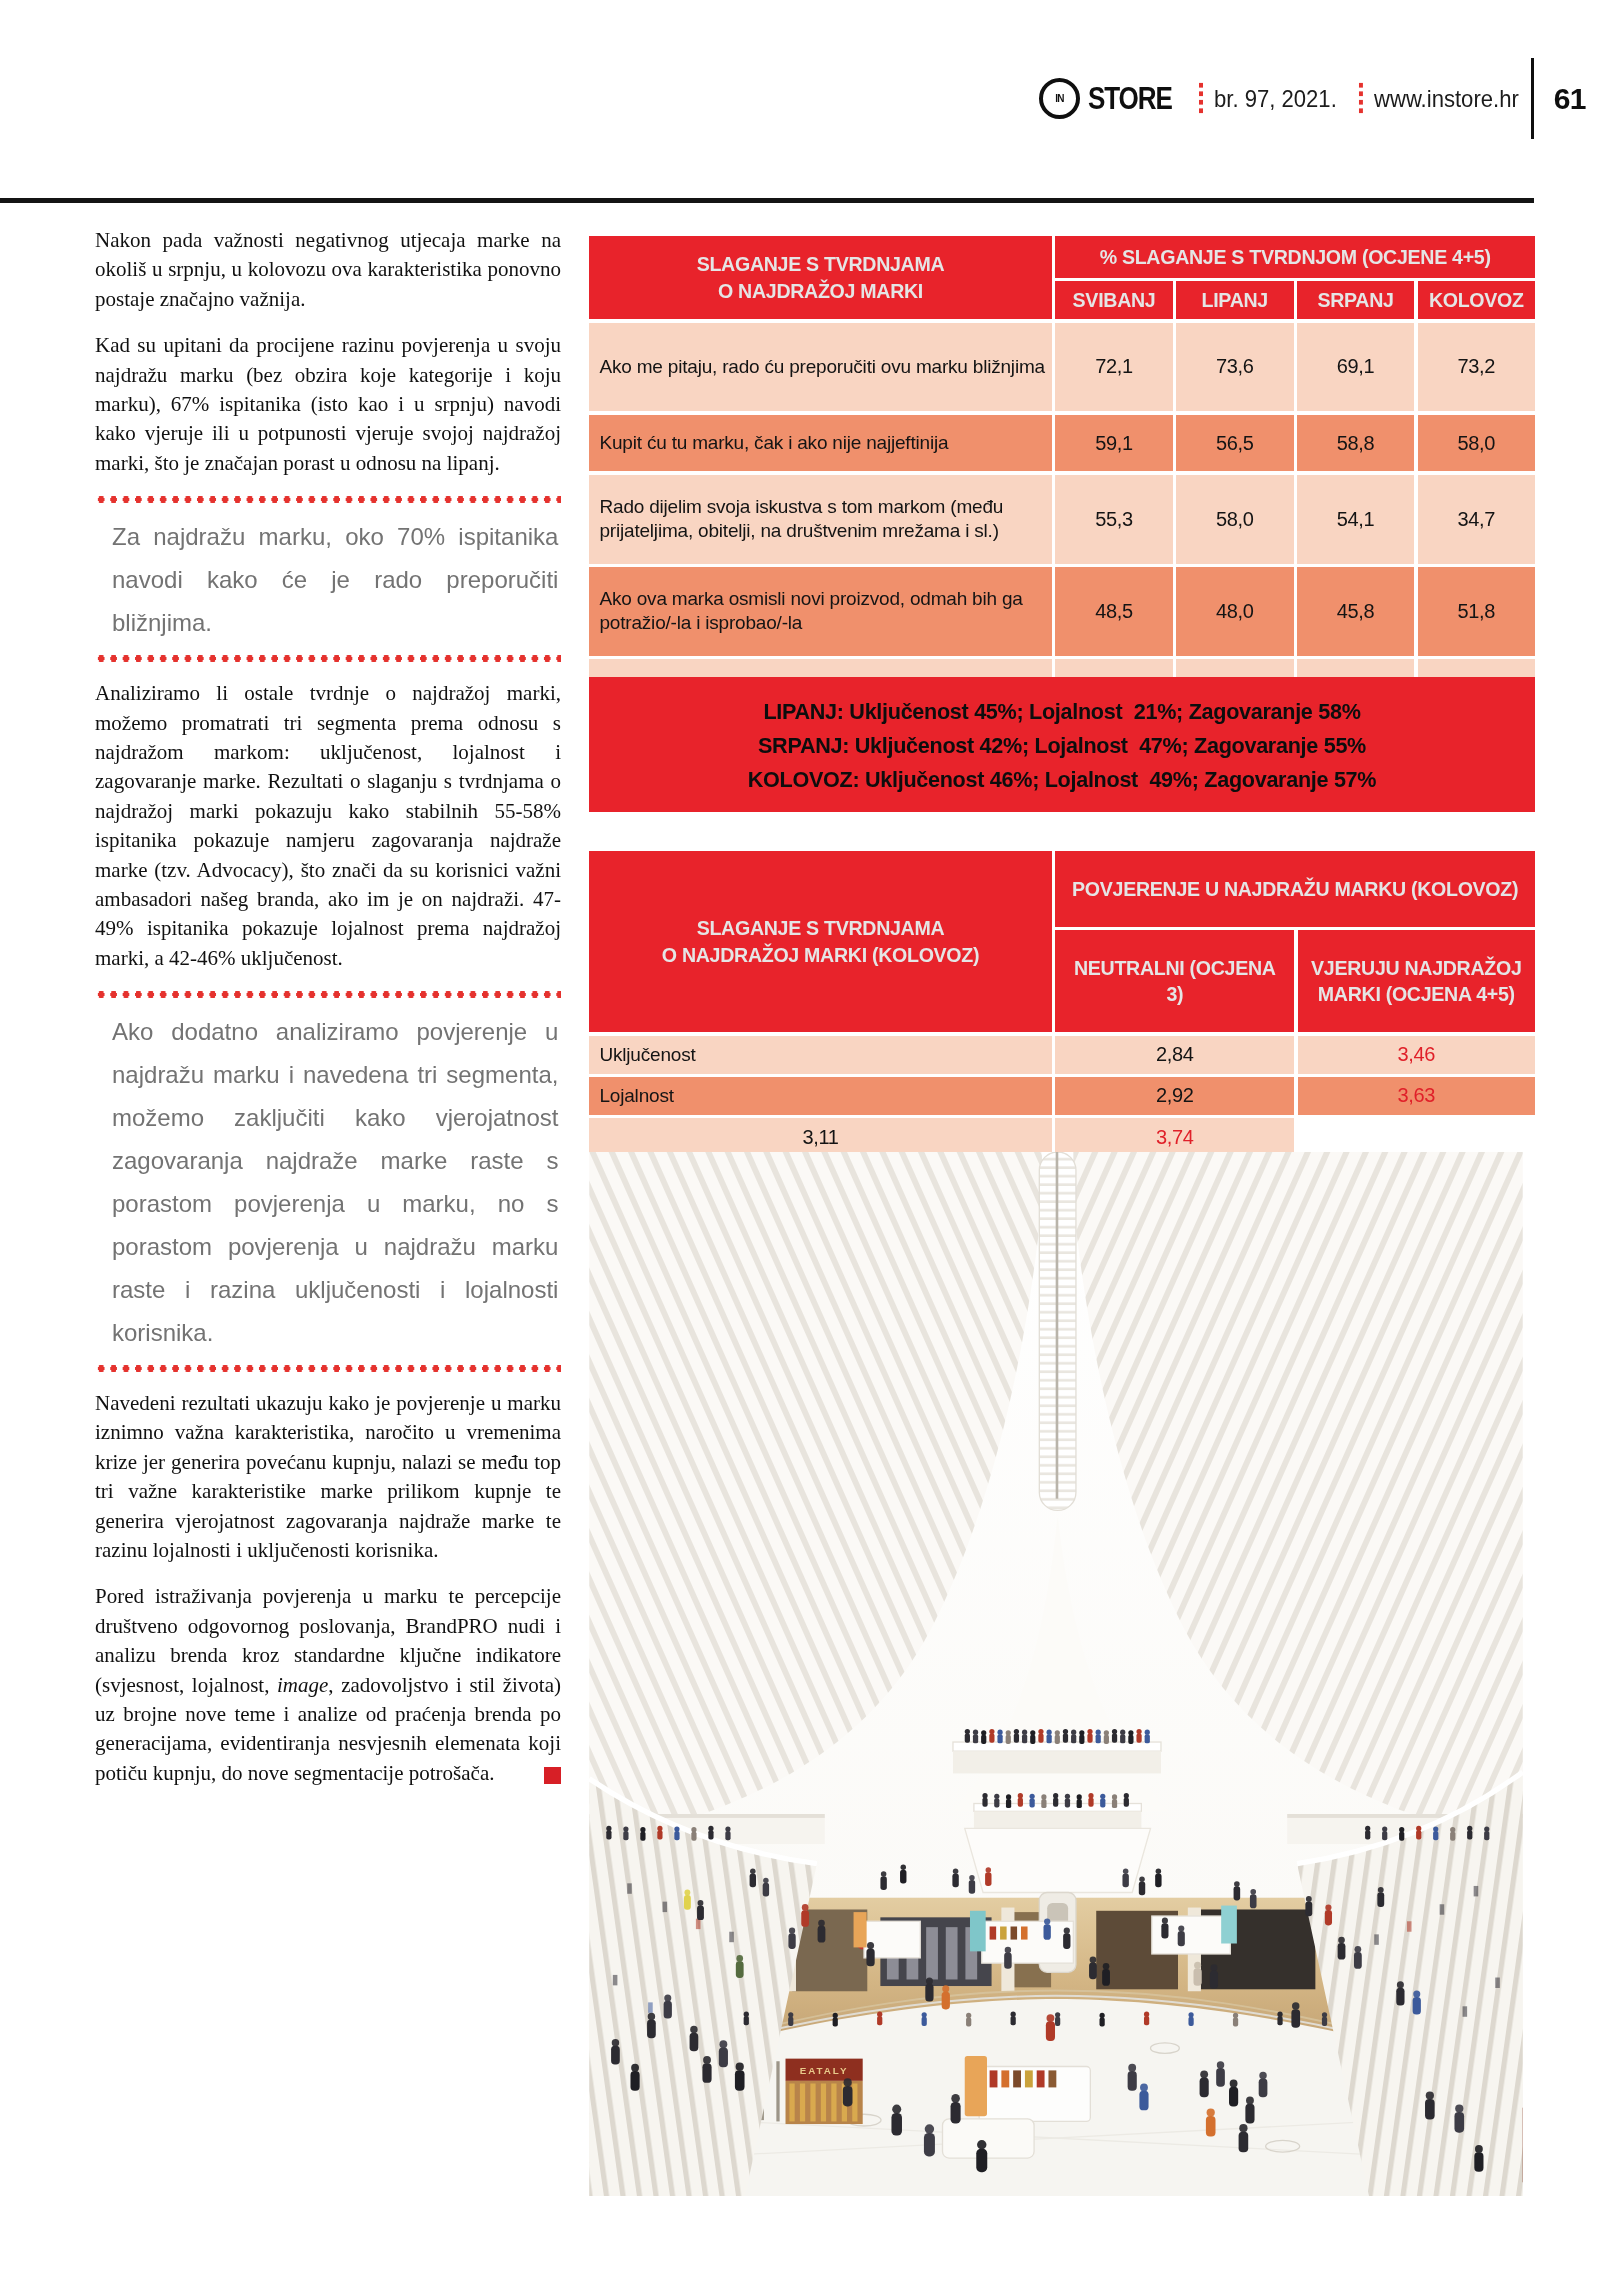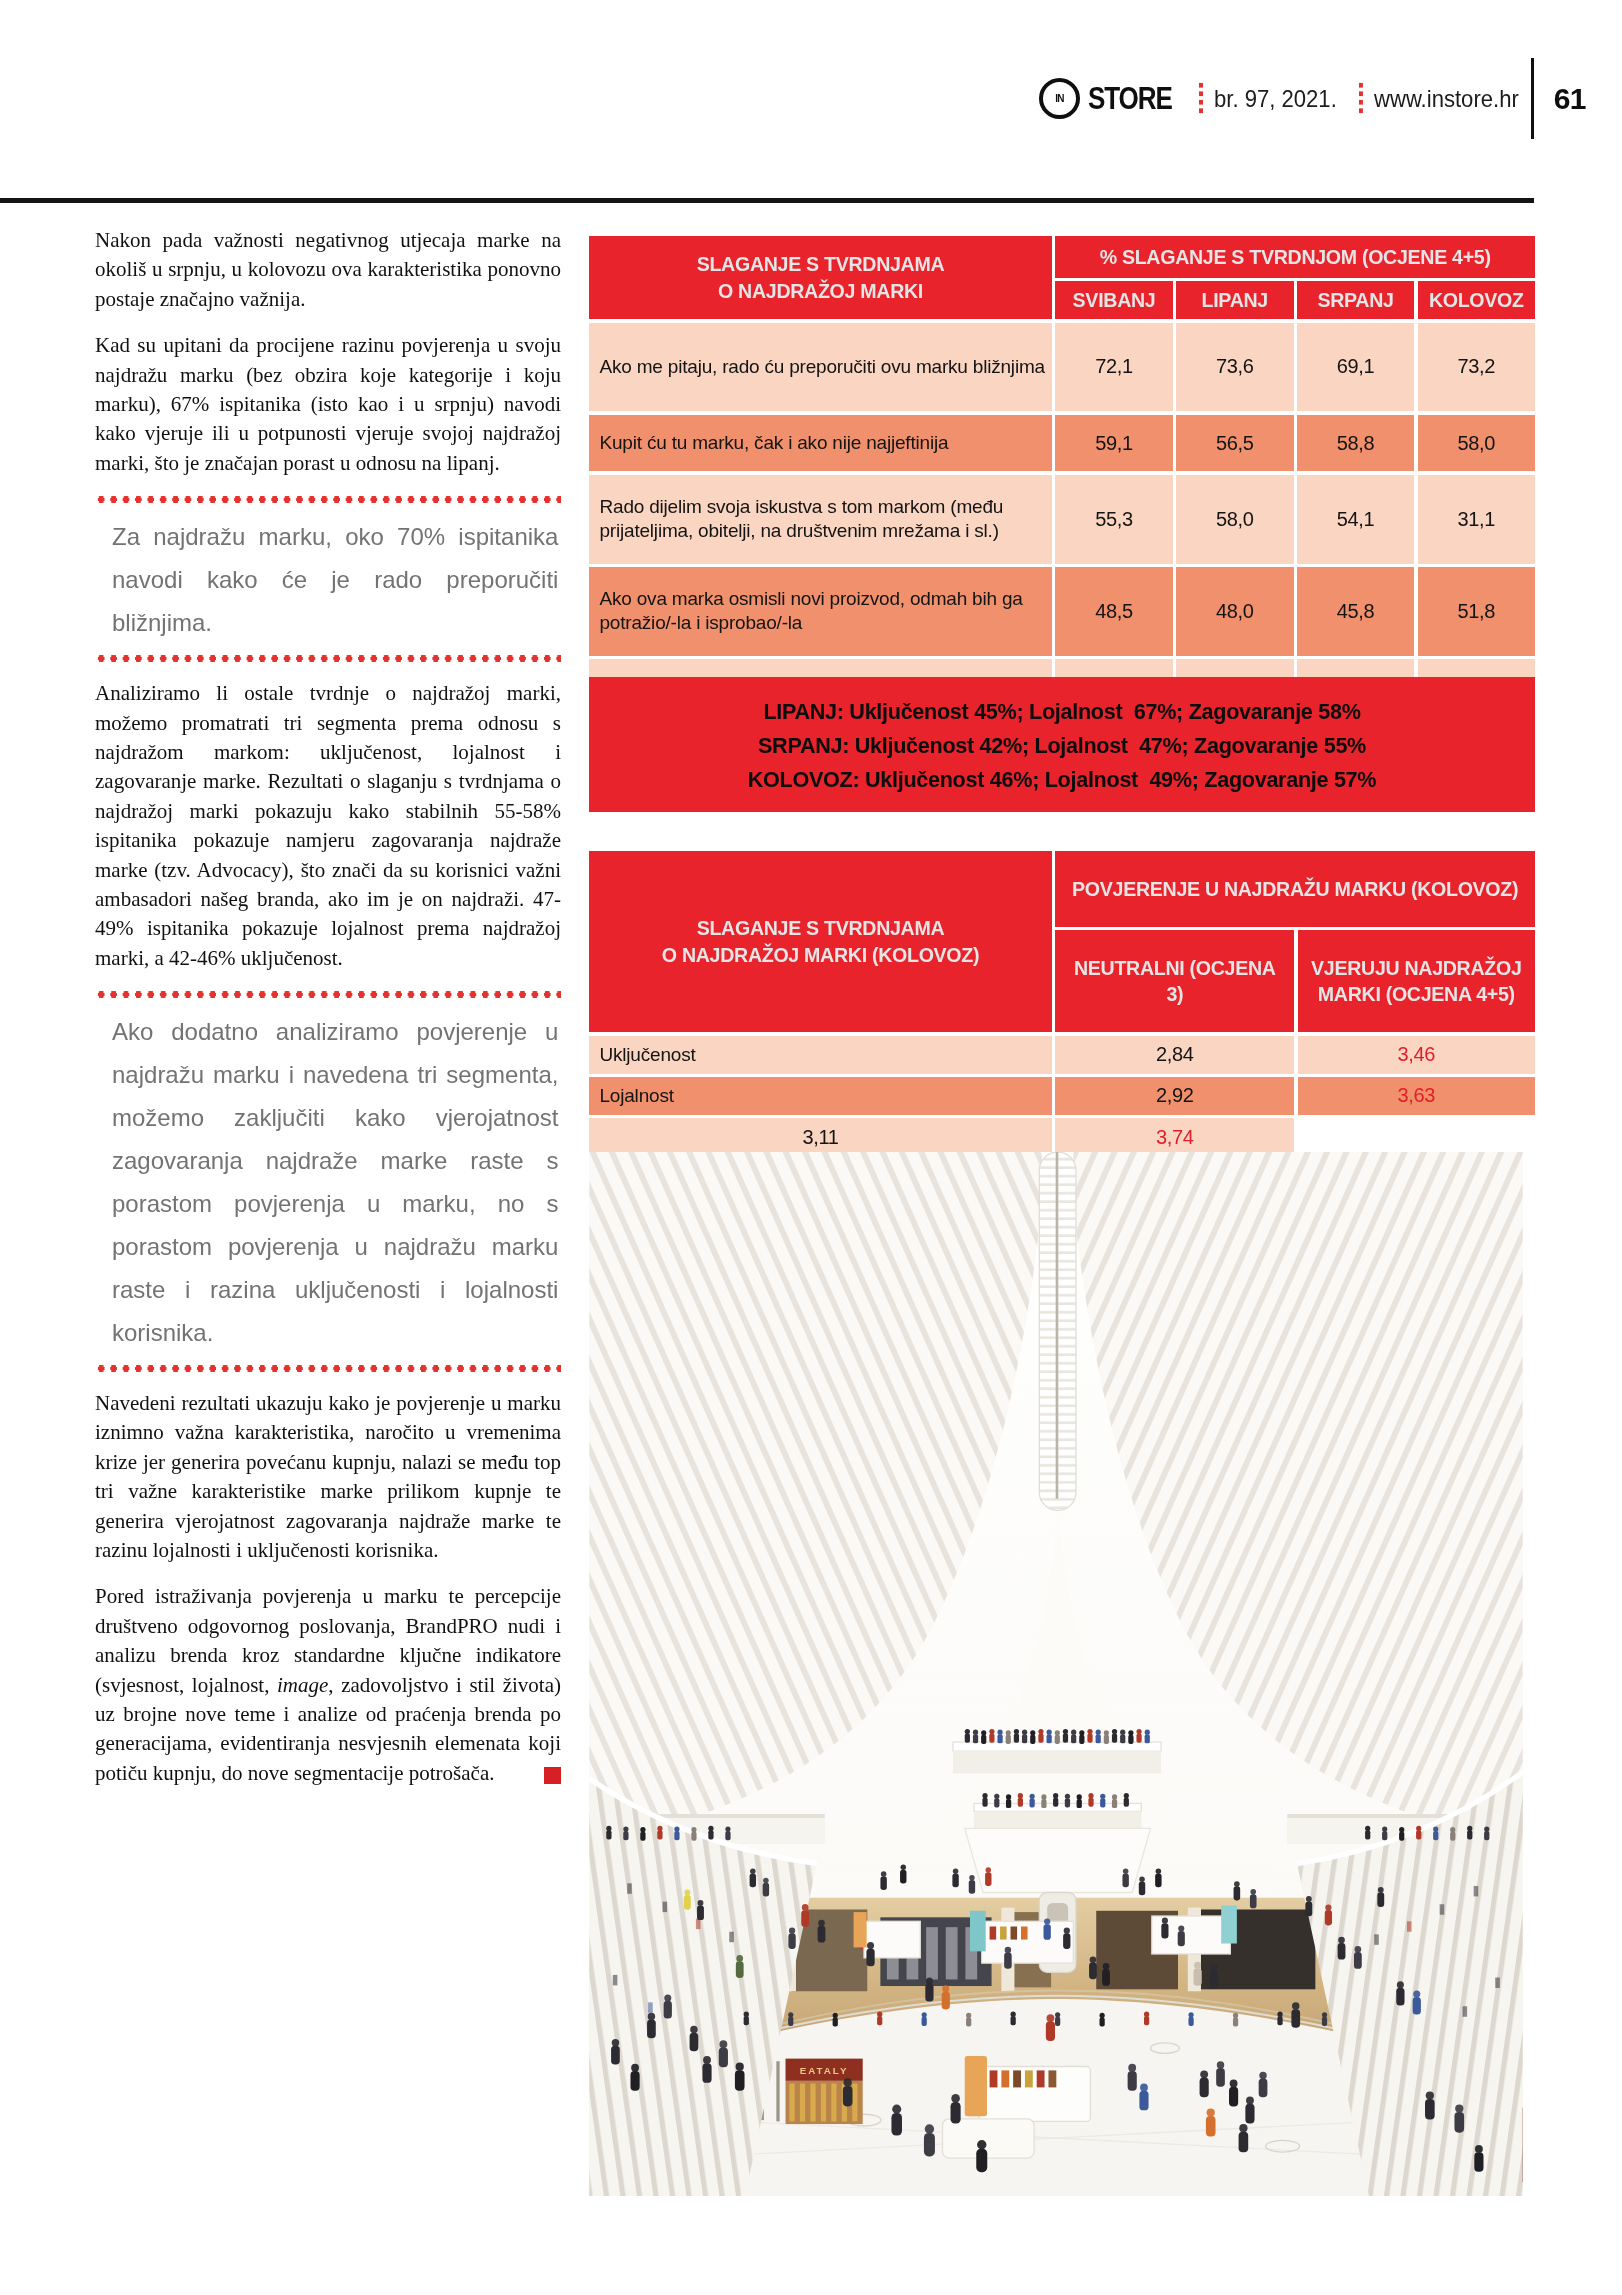--- a/index.html
+++ b/index.html
@@ -117,21 +117,21 @@
     <div class="lcell r-dark minh1">Kupit ću tu marku, čak i ako nije najjeftinija</div>
     <div class="vcell r-dark">59,1</div>
     <div class="vcell r-dark">56,5</div>
     <div class="vcell r-dark">58,8</div>
     <div class="vcell r-dark">58,0</div>
 
     <div class="lcell r-light minh2">Rado dijelim svoja iskustva s tom markom (među prijateljima, obitelji, na društvenim mrežama i sl.)</div>
     <div class="vcell r-light">55,3</div>
     <div class="vcell r-light">58,0</div>
     <div class="vcell r-light">54,1</div>
-    <div class="vcell r-light">31,1</div>
+    <div class="vcell r-light">34,7</div>
 
     <div class="lcell r-dark minh2">Ako ova marka osmisli novi proizvod, odmah bih ga potražio/-la i isprobao/-la</div>
     <div class="vcell r-dark">48,5</div>
     <div class="vcell r-dark">48,0</div>
     <div class="vcell r-dark">45,8</div>
     <div class="vcell r-dark">51,8</div>
 
     <div class="lcell r-light minh2">Nije mi problem podijeliti svoje osobne informacije s ovom markom</div>
     <div class="vcell r-light">48,4</div>
     <div class="vcell r-light">52,0</div>
@@ -139,21 +139,21 @@
     <div class="vcell r-light">50,9</div>
 
     <div class="lcell r-dark minh1">Branim ovu marku ako čujem da je netko kritizira</div>
     <div class="vcell r-dark">44,9</div>
     <div class="vcell r-dark">41,5</div>
     <div class="vcell r-dark">40,7</div>
     <div class="vcell r-dark">43,2</div>
   </div>
 
   <div class="summary">
-    <div class="sline">LIPANJ: Uključenost 45%; Lojalnost  67%; Zagovaranje 58%</div>
+    <div class="sline">LIPANJ: Uključenost 45%; Lojalnost  21%; Zagovaranje 58%</div>
     <div class="sline">SRPANJ: Uključenost 42%; Lojalnost  47%; Zagovaranje 55%</div>
     <div class="sline">KOLOVOZ: Uključenost 46%; Lojalnost  49%; Zagovaranje 57%</div>
   </div>
 
   <div class="t2">
     <div class="hcell hspan2">
       <span>SLAGANJE S TVRDNJAMA</span>
       <span>O NAJDRAŽOJ MARKI (KOLOVOZ)</span>
     </div>
     <div class="hcell hband2">POVJERENJE U NAJDRAŽU MARKU (KOLOVOZ)</div>

